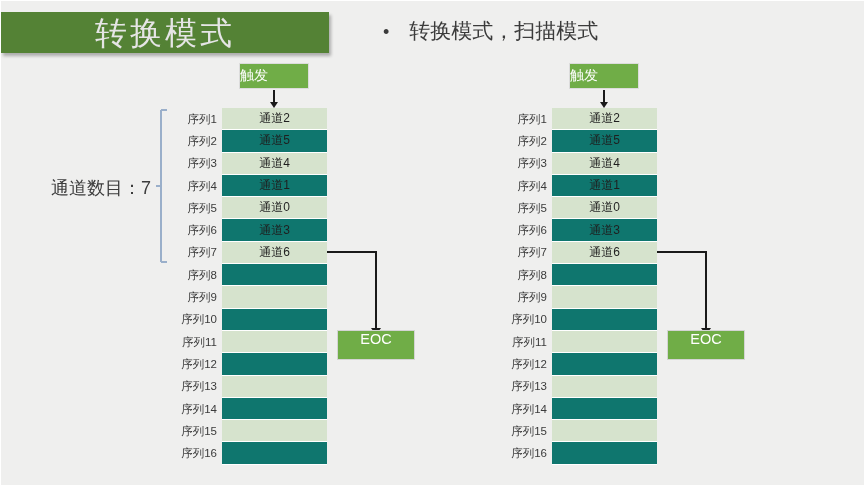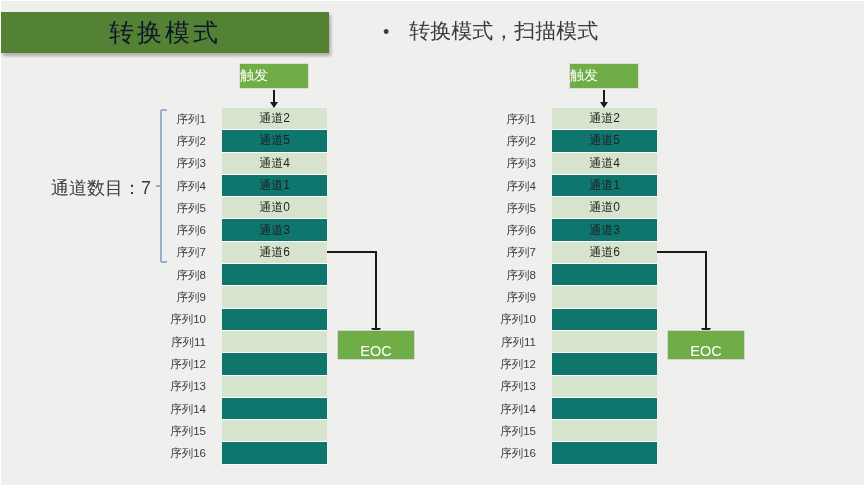--- a/index.html
+++ b/index.html
@@ -27,22 +27,22 @@
     top: 11px;
     width: 328px;
     height: 41px;
     background: #548235;
     box-shadow: 2px 3px 3px rgba(0,0,0,0.28);
     display: flex;
     align-items: center;
     justify-content: center;
   }
   #title-banner .title-text {
-    color: #0f172a;
-    font-size: 25px;
+    color: #e5e5e5;
+    font-size: 32px;
     letter-spacing: 3px;
     line-height: 1;
     white-space: nowrap;
   }
 
   
   #bullet-line {
     position: absolute;
     left: 382px;
     top: 19px;
@@ -146,21 +146,21 @@
     position: absolute;
   }
   .seq-row {
     display: flex;
     align-items: stretch;
     height: 22.3px;
   }
   .seq-label {
     width: 57px;
     text-align: right;
-    padding-right: 16px;
+    padding-right: 5px;
     font-size: 11.5px;
     color: #3b3b3b;
     display: flex;
     align-items: center;
     justify-content: flex-end;
     box-sizing: border-box;
     white-space: nowrap;
   }
   .seq-cell {
     width: 105px;
@@ -204,21 +204,21 @@
 
   
   .eoc-box {
     position: absolute;
     width: 78px;
     height: 30px;
     background: #70ad47;
     border: 1px solid #d4d4d4;
     box-sizing: border-box;
     display: flex;
-    align-items: flex-end;
+    align-items: flex-start;
     justify-content: center;
     color: #ffffff;
     font-size: 14.5px;
   }
 </style>
 </head>
 <body>
 
 <div id="slide">
 

